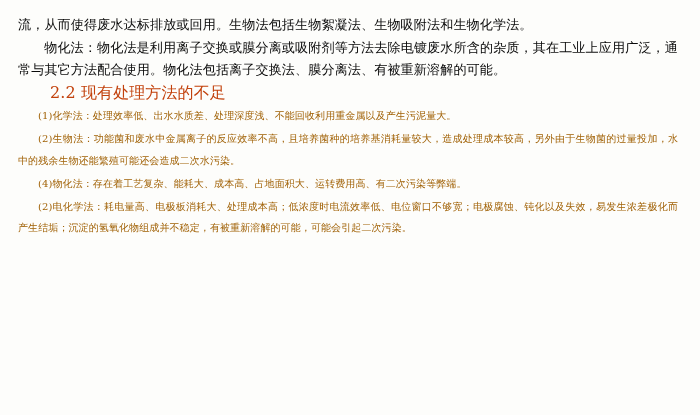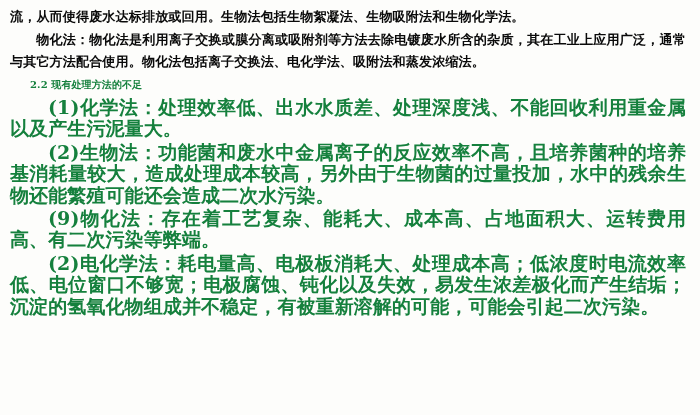--- a/index.html
+++ b/index.html
@@ -11,75 +11,74 @@
     width: 700px;
     height: 415px;
     overflow: hidden;
     font-family: "DejaVu Serif", "Liberation Serif", serif;
   }
   .page {
     position: relative;
     width: 700px;
     height: 415px;
     background: #fdfdfb;
-    padding: 0;
+    padding: 8px;
     box-sizing: border-box;
-    font-weight: bold;
   }
   .doc {
     padding: 6px 14px 0 10px;
     box-sizing: border-box;
   }
   p.para {
     margin: 0 0 1.5px 0;
     font-size: 13.1px;
     line-height: 21.6px;
     color: #0a0a0a;
     text-align: justify;
     text-justify: inter-ideograph;
     text-indent: 2em;
     letter-spacing: 0.1px;
   }
   p.para.cont {
     text-indent: 0;
   }
   p.heading {
     margin: 2px 0 1px 0;
-    font-size: 10px;
+    font-size: 16px;
     line-height: 21.6px;
-    color: #15803d;
+    color: #c2410c;
     text-indent: 2em;
     letter-spacing: 0.1px;
   }
   p.item {
     margin: 0 0 1.5px 0;
-    font-size: 19px;
+    font-size: 10px;
     line-height: 21.6px;
-    color: #15803d;
+    color: #a16207;
     text-align: justify;
     text-justify: inter-ideograph;
     text-indent: 2em;
     letter-spacing: 0.1px;
   }
 </style>
 </head>
 <body>
 
 <div class="page">
   <div class="doc">
 
     <p class="para cont">流，从而使得废水达标排放或回用。生物法包括生物絮凝法、生物吸附法和生物化学法。</p>
 
-    <p class="para">物化法：物化法是利用离子交换或膜分离或吸附剂等方法去除电镀废水所含的杂质，其在工业上应用广泛，通常与其它方法配合使用。物化法包括离子交换法、电化学法、吸附法和蒸发浓缩法。</p>
+    <p class="para">物化法：物化法是利用离子交换或膜分离或吸附剂等方法去除电镀废水所含的杂质，其在工业上应用广泛，通常与其它方法配合使用。物化法包括离子交换法、膜分离法、有被重新溶解的可能。</p>
 
 
     <p class="heading">2.2  现有处理方法的不足</p>
 
     <p class="item">(1)化学法：处理效率低、出水水质差、处理深度浅、不能回收利用重金属以及产生污泥量大。</p>
 
     <p class="item">(2)生物法：功能菌和废水中金属离子的反应效率不高，且培养菌种的培养基消耗量较大，造成处理成本较高，另外由于生物菌的过量投加，水中的残余生物还能繁殖可能还会造成二次水污染。</p>
 
-    <p class="item">(9)物化法：存在着工艺复杂、能耗大、成本高、占地面积大、运转费用高、有二次污染等弊端。</p>
+    <p class="item">(4)物化法：存在着工艺复杂、能耗大、成本高、占地面积大、运转费用高、有二次污染等弊端。</p>
 
     <p class="item">(2)电化学法：耗电量高、电极板消耗大、处理成本高；低浓度时电流效率低、电位窗口不够宽；电极腐蚀、钝化以及失效，易发生浓差极化而产生结垢；沉淀的氢氧化物组成并不稳定，有被重新溶解的可能，可能会引起二次污染。</p>
 
   </div>
 </div>
 
 </body></html>

